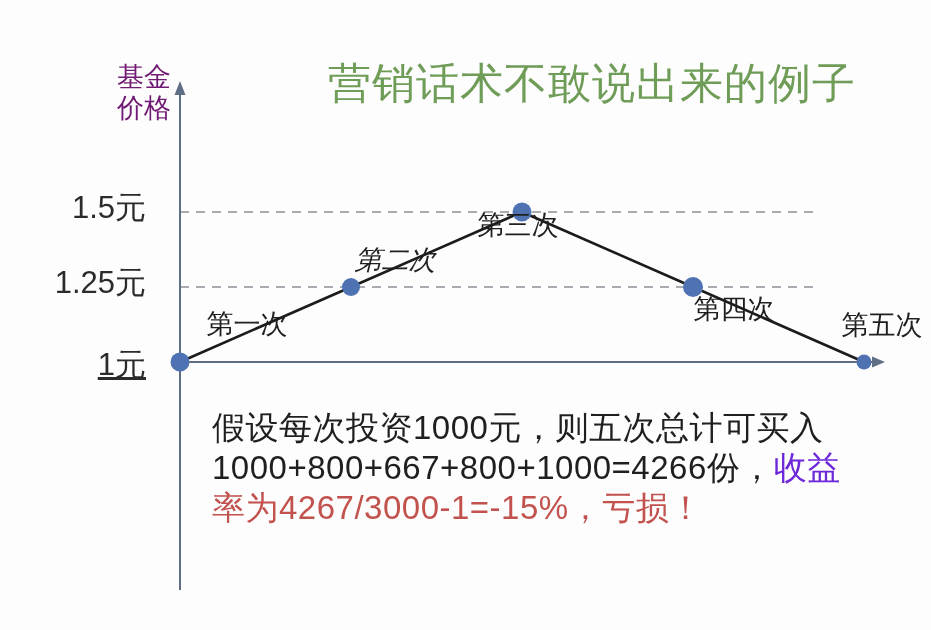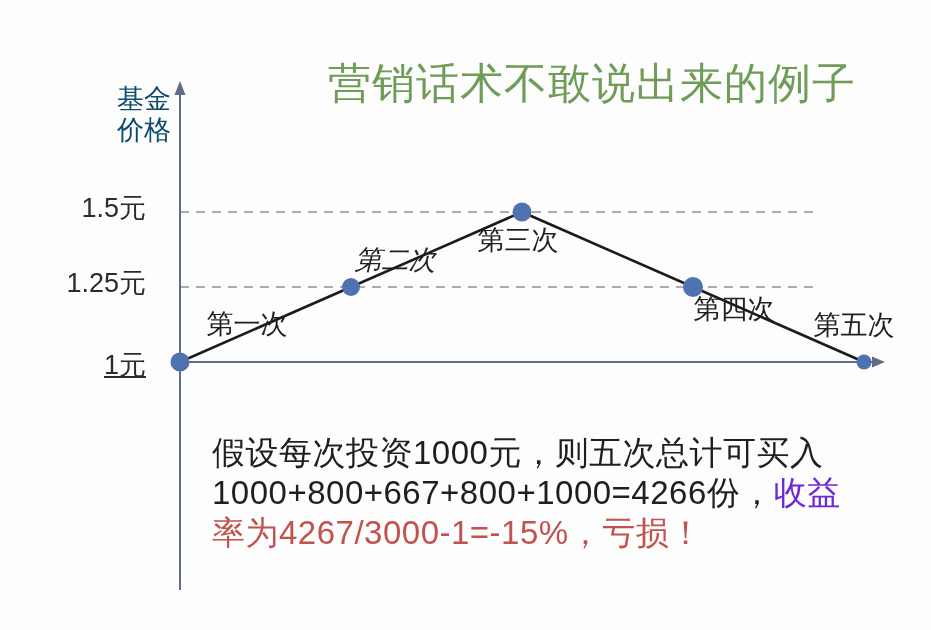--- a/index.html
+++ b/index.html
@@ -29,33 +29,33 @@
     top: 58px;
     font-size: 43px;
     line-height: 50px;
     letter-spacing: 1px;
     font-weight: 500;
     white-space: nowrap;
   }
   .y-axis-label {
     position: absolute;
     left: 110px;
-    top: 84px;
+    top: 62px;
     width: 68px;
     font-size: 27px;
     line-height: 31px;
     text-align: center;
-    color: #0c4a6e;
+    color: #701a75;
   }
   .y-tick {
     position: absolute;
     left: 38px;
     width: 108px;
     text-align: right;
-    font-size: 27px;
+    font-size: 31px;
     line-height: 32px;
     color: #2b2b2b;
     white-space: nowrap;
   }
   .pt-label {
     position: absolute;
     transform: translate(-50%, -50%);
     font-size: 27px;
     line-height: 30px;
     color: #1f1f1f;
@@ -63,21 +63,20 @@
   }
   .annotation {
     position: absolute;
     left: 212px;
     top: 408px;
     width: 660px;
     font-size: 33px;
     line-height: 40px;
     letter-spacing: 0.5px;
     color: #1f1f1f;
-    margin-top: 25px;
   }
   .annotation .line {
     white-space: nowrap;
   }
   .red-text {
     
   }
 </style>
 </head>
 <body>
@@ -103,23 +102,23 @@
 
   <div class="y-axis-label">基金价格</div>
 
   <div class="y-tick" style="top: 349px; text-decoration: underline;">1元</div>
   <div class="y-tick" style="top: 267px;">1.25元</div>
   <div class="y-tick" style="top: 192px;">1.5元</div>
 
   <div id="point-labels">
       <div class="pt-label" style="left: 247px; top: 324px;">第一次</div>
       <div class="pt-label" style="left: 395px; top: 260px; font-style: italic;">第二次</div>
-      <div class="pt-label" style="left: 518px; top: 240px;">第三次</div>
+      <div class="pt-label" style="left: 518px; top: 225px;">第三次</div>
       <div class="pt-label" style="left: 734px; top: 309px;">第四次</div>
-      <div class="pt-label" style="left: 854px; top: 325px;">第五次</div>
+      <div class="pt-label" style="left: 882px; top: 325px;">第五次</div>
     </div>
 
   <div class="annotation">
     <div class="line">假设每次投资1000元，则五次总计可买入</div>
     <div class="line"><span>1000+800+667+800+1000=4266份，</span><span class="red-text" style="color: #6d28d9;">收益</span></div>
     <div class="line red-text" style="color: rgb(194, 82, 78);">率为4267/3000-1=-15%，亏损！</div>
   </div>
 
 </div>
 

